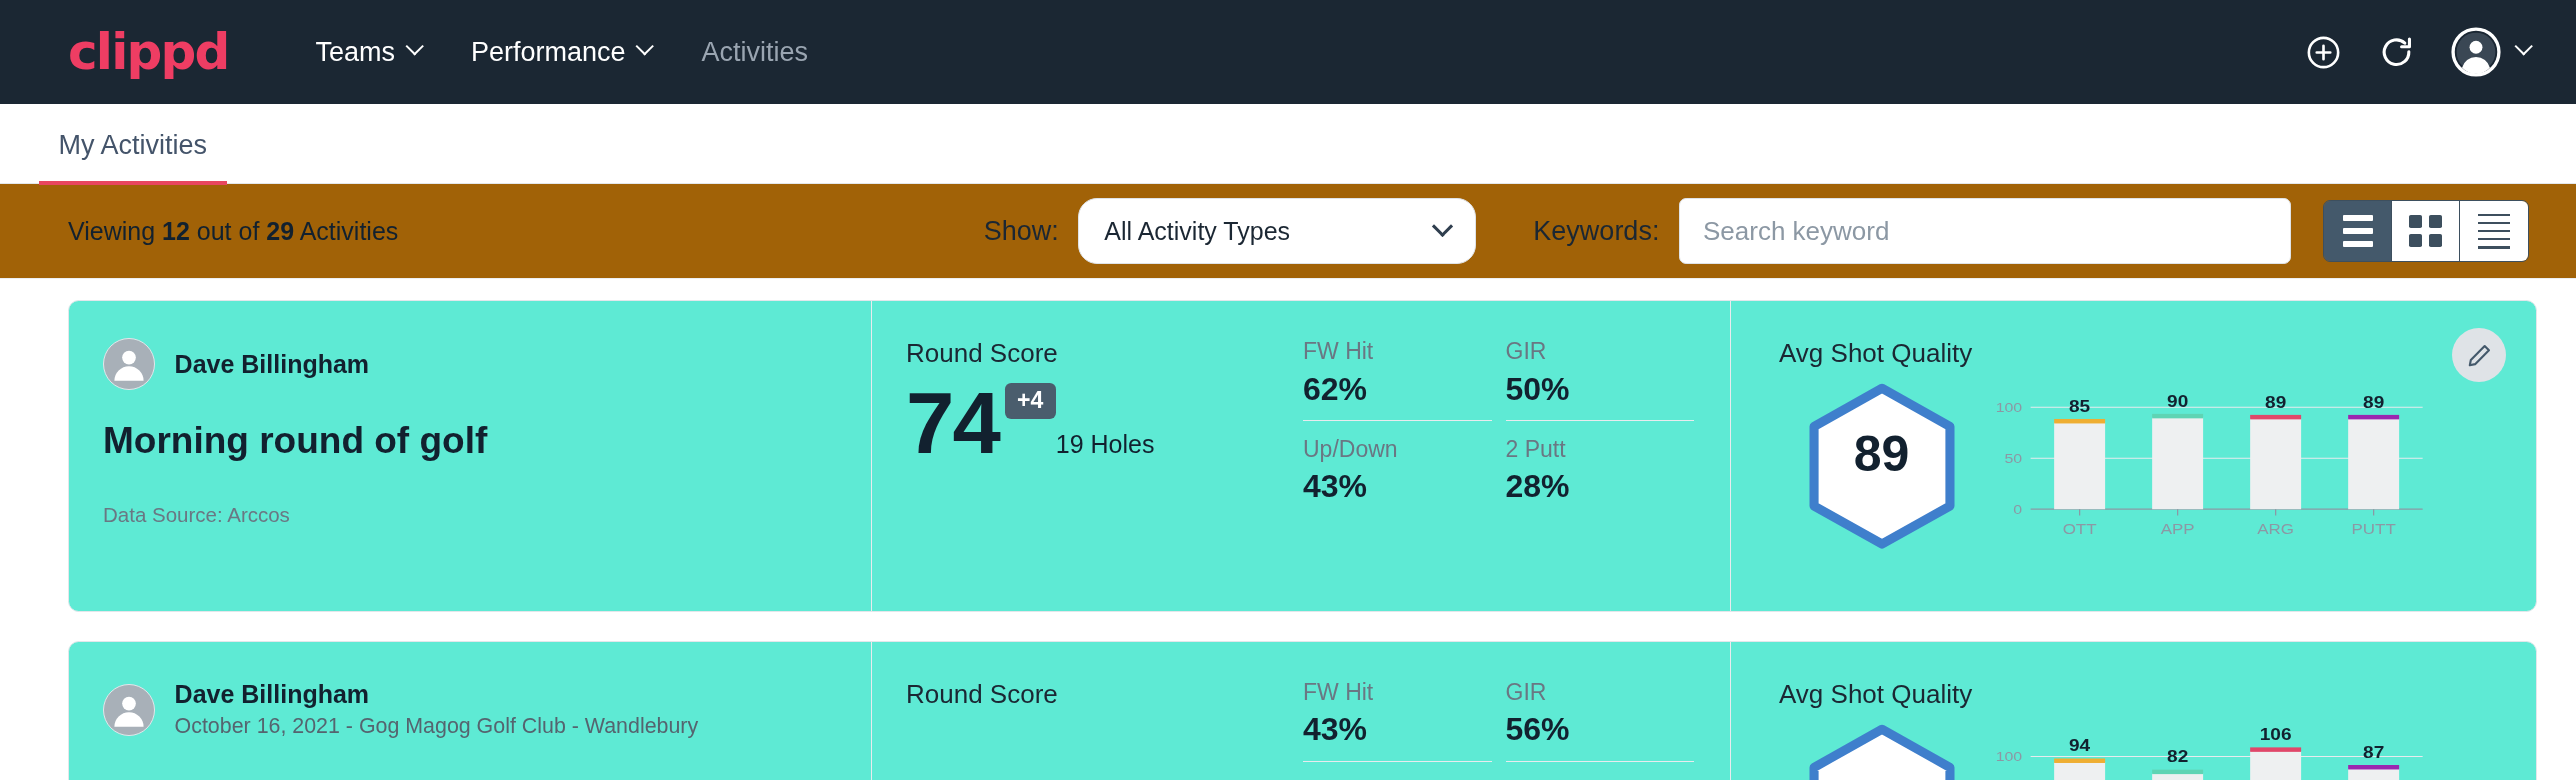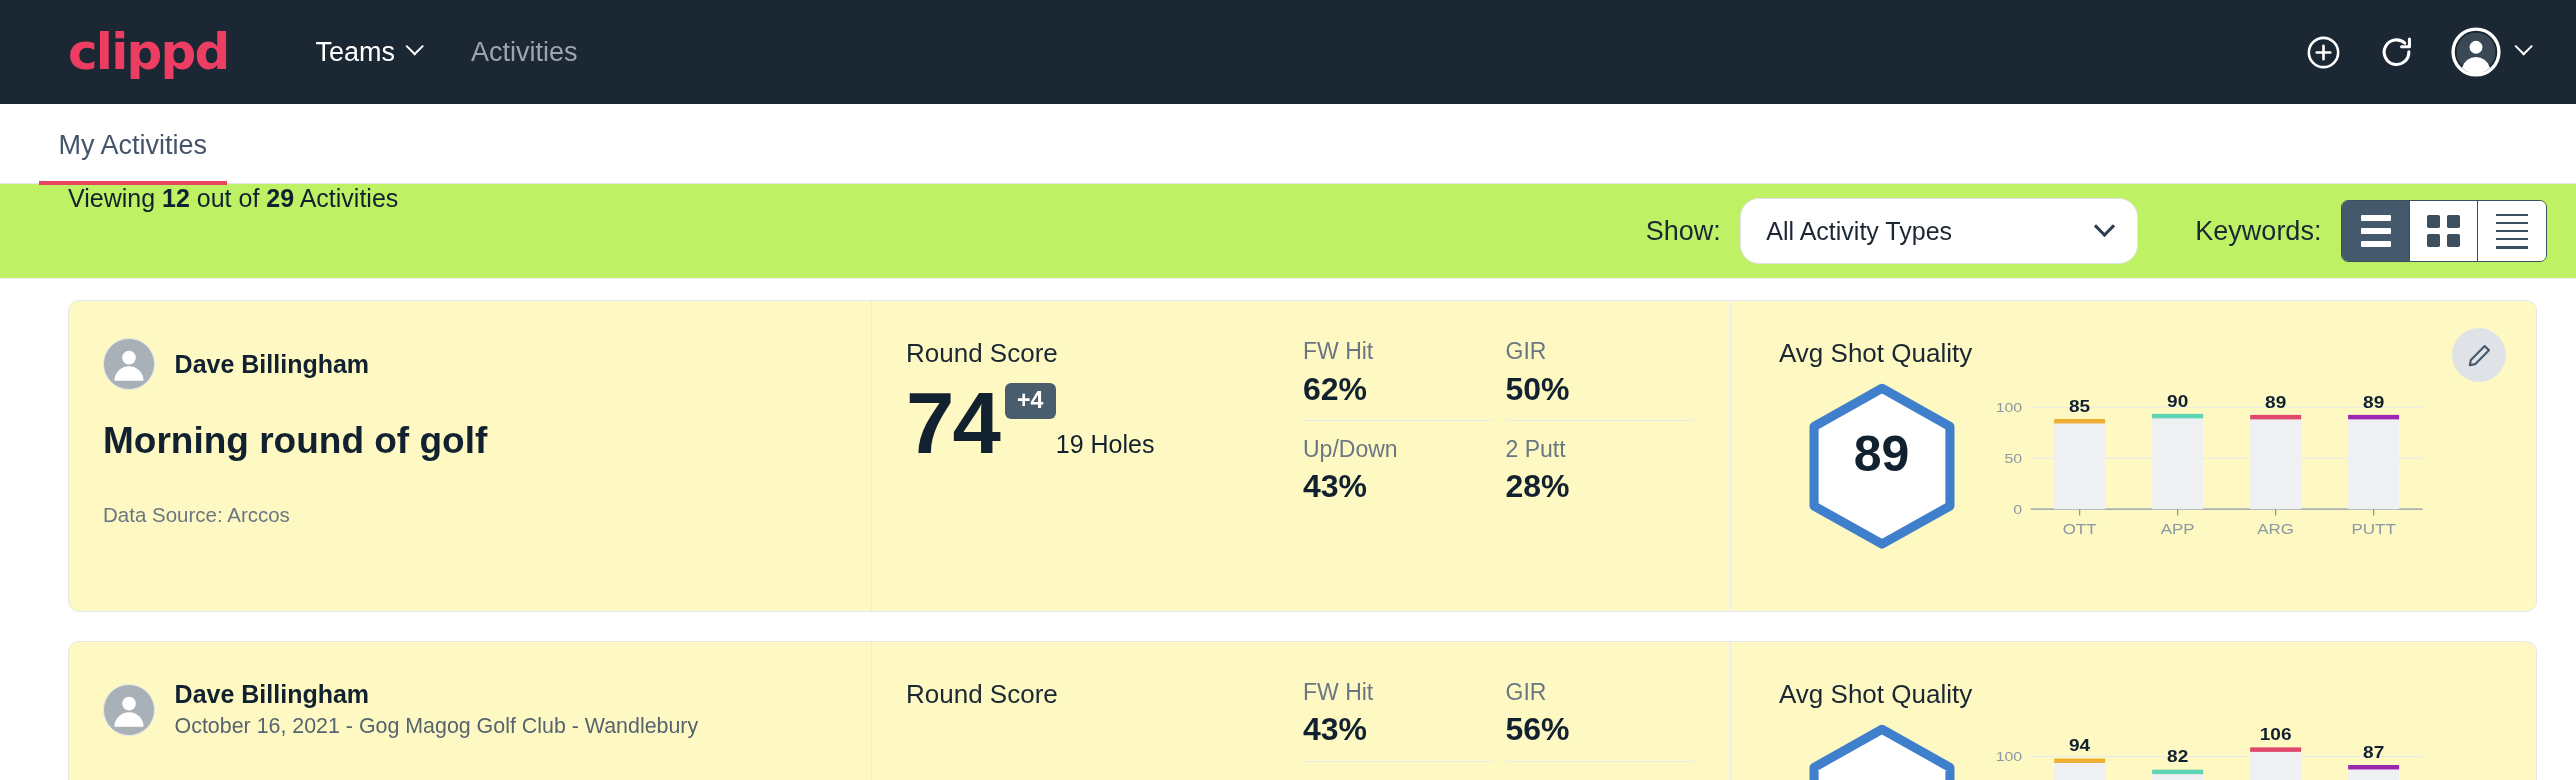--- a/index.html
+++ b/index.html
@@ -70,23 +70,24 @@
     color: #44546a;
     padding: 0 19.6px 19.6px 19.6px;
     border-bottom: 4.5px solid #e8465f;
     cursor: pointer;
     margin-bottom: -1.8px;
   }
 
   
   .filterbar {
     height: 95px;
-    background: #bef264;
-    display: flex;
-    padding: 0 29px 0 68px;
+    background: #a16207;
+    display: flex;
+    align-items: center;
+    padding: 0 47px 0 68px;
     border-bottom: 0.9px solid #eceff2;
   }
   .viewing { font-size: 25px; color: #12212f; }
   .viewing b { font-weight: bold; }
   .filters-right {
     margin-left: auto;
     display: flex;
     align-items: center;
     gap: 0;
   }
@@ -159,21 +160,21 @@
   .lines5 i { display: block; width: 32px; height: 2.7px; background: #3d4f5e; }
 
   
   .content {
     background: #ffffff;
     padding: 21.4px 39px 0 68px;
   }
   .card {
     border: 0.9px solid #e3e7eb;
     border-radius: 10.7px;
-    background: #fef9c3;
+    background: #5eead4;
     height: 312px;
     display: flex;
     align-items: stretch;
     position: relative;
     margin-bottom: 28.6px;
     overflow: hidden;
   }
   .col-info {
     width: 803px;
     padding: 37px 36px 0 34px;
@@ -251,20 +252,24 @@
 <body>
 
 <div class="topnav">
   <div class="logo">clippd</div>
 
   <div class="nav-items">
     <div class="nav-item">
       <span>Teams</span>
       <span class="chev"></span>
     </div>
+    <div class="nav-item">
+      <span>Performance</span>
+      <span class="chev"></span>
+    </div>
     <div class="nav-item muted">
       <span>Activities</span>
     </div>
   </div>
 
   <div class="nav-right">
     <div class="icon-btn">
       <svg width="37" height="37" viewBox="0 0 24 24" fill="none" stroke="#ffffff" stroke-width="1.7">
         <circle cx="12" cy="12" r="9.5"></circle>
           <path d="M12 7.6v8.8M7.6 12h8.8" stroke-linecap="round"></path>
@@ -298,20 +303,23 @@
   </div>
 
   <div class="filters-right">
     <span class="label">Show:</span>
     <div class="select">
       <span>All Activity Types</span>
       <span class="chev-dn"></span>
     </div>
 
     <span class="label">Keywords:</span>
+    <div class="searchbox">
+      <input type="text" placeholder="Search keyword" style="">
+    </div>
 
     <div class="viewtoggle">
       <div class="vt-btn active">
         <span class="bar3">
             <i></i>
             <i></i>
             <i></i>
           </span>
       </div>
       <div class="vt-btn">

